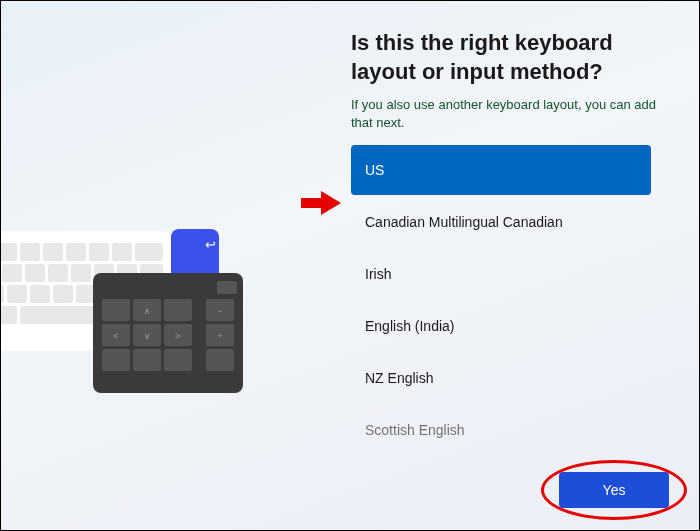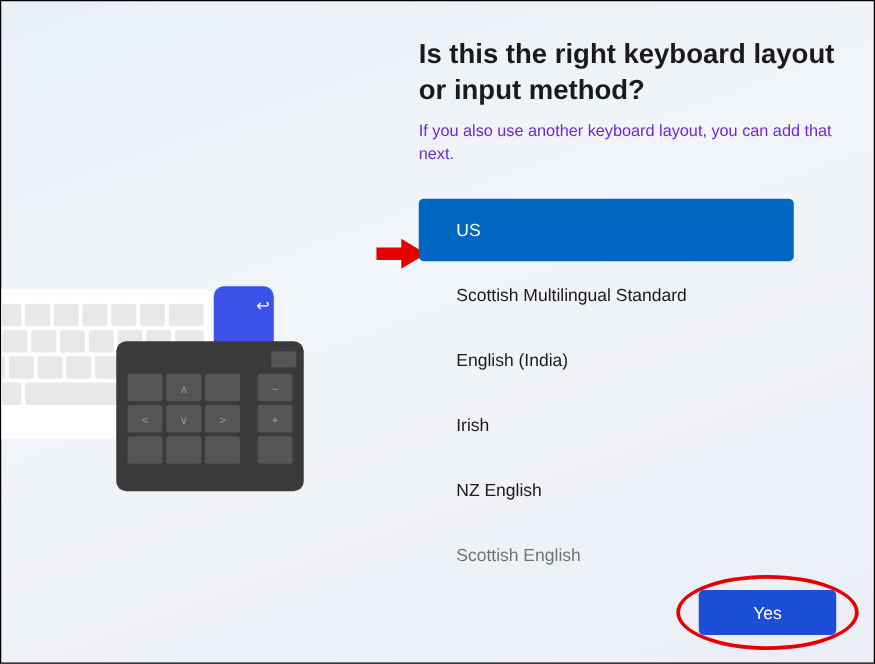--- a/index.html
+++ b/index.html
@@ -6,45 +6,45 @@
     html, body { width: 700px; height: 531px; overflow: hidden; }
     body {
       font-family: "Segoe UI", -apple-system, sans-serif;
       background: linear-gradient(160deg, #e8f0f7 0%, #f2f5f9 40%, #eceef6 100%);
       border: 1px solid #000;
       position: relative;
     }
 
     .content {
       position: absolute;
-      left: 334px;
+      left: 350px;
       top: 28px;
       right: 28px;
     }
 
     .title {
       font-size: 22px;
       font-weight: 600;
       color: #1a1a1a;
       line-height: 1.3;
       margin-bottom: 10px;
     }
     .subtitle {
       font-size: 13px;
-      color: #6d28d9;
+      color: #14532d;
       line-height: 1.4;
-      margin-bottom: 26px;
+      margin-bottom: 12px;
     }
 
     .option-list { width: 300px; }
     .option {
       height: 50px;
       display: flex;
       align-items: center;
-      padding: 0 30px;
+      padding: 0 14px;
       font-size: 14px;
       color: #1a1a1a;
       border-radius: 4px;
       cursor: pointer;
       margin-bottom: 2px;
       background: rgba(255,255,255,0);
     }
     .option.selected {
       background: #0067c0;
       color: #fff;
@@ -175,27 +175,27 @@
 
 <div class="content">
   <h1 class="title">Is this the right keyboard layout or input method?</h1>
   <p class="subtitle">If you also use another keyboard layout, you can add that next.</p>
 
   <div class="option-list">
     <div class="option selected">
       <span>US</span>
     </div>
     <div class="option">
-      <span>Scottish Multilingual Standard</span>
+      <span>Canadian Multilingual Canadian</span>
+    </div>
+    <div class="option">
+      <span>Irish</span>
     </div>
     <div class="option">
       <span>English (India)</span>
-    </div>
-    <div class="option">
-      <span>Irish</span>
     </div>
     <div class="option">
       <span>NZ English</span>
     </div>
     <div class="option" style="opacity:.6;">
       <span>Scottish English</span>
     </div>
   </div>
 </div>
 

